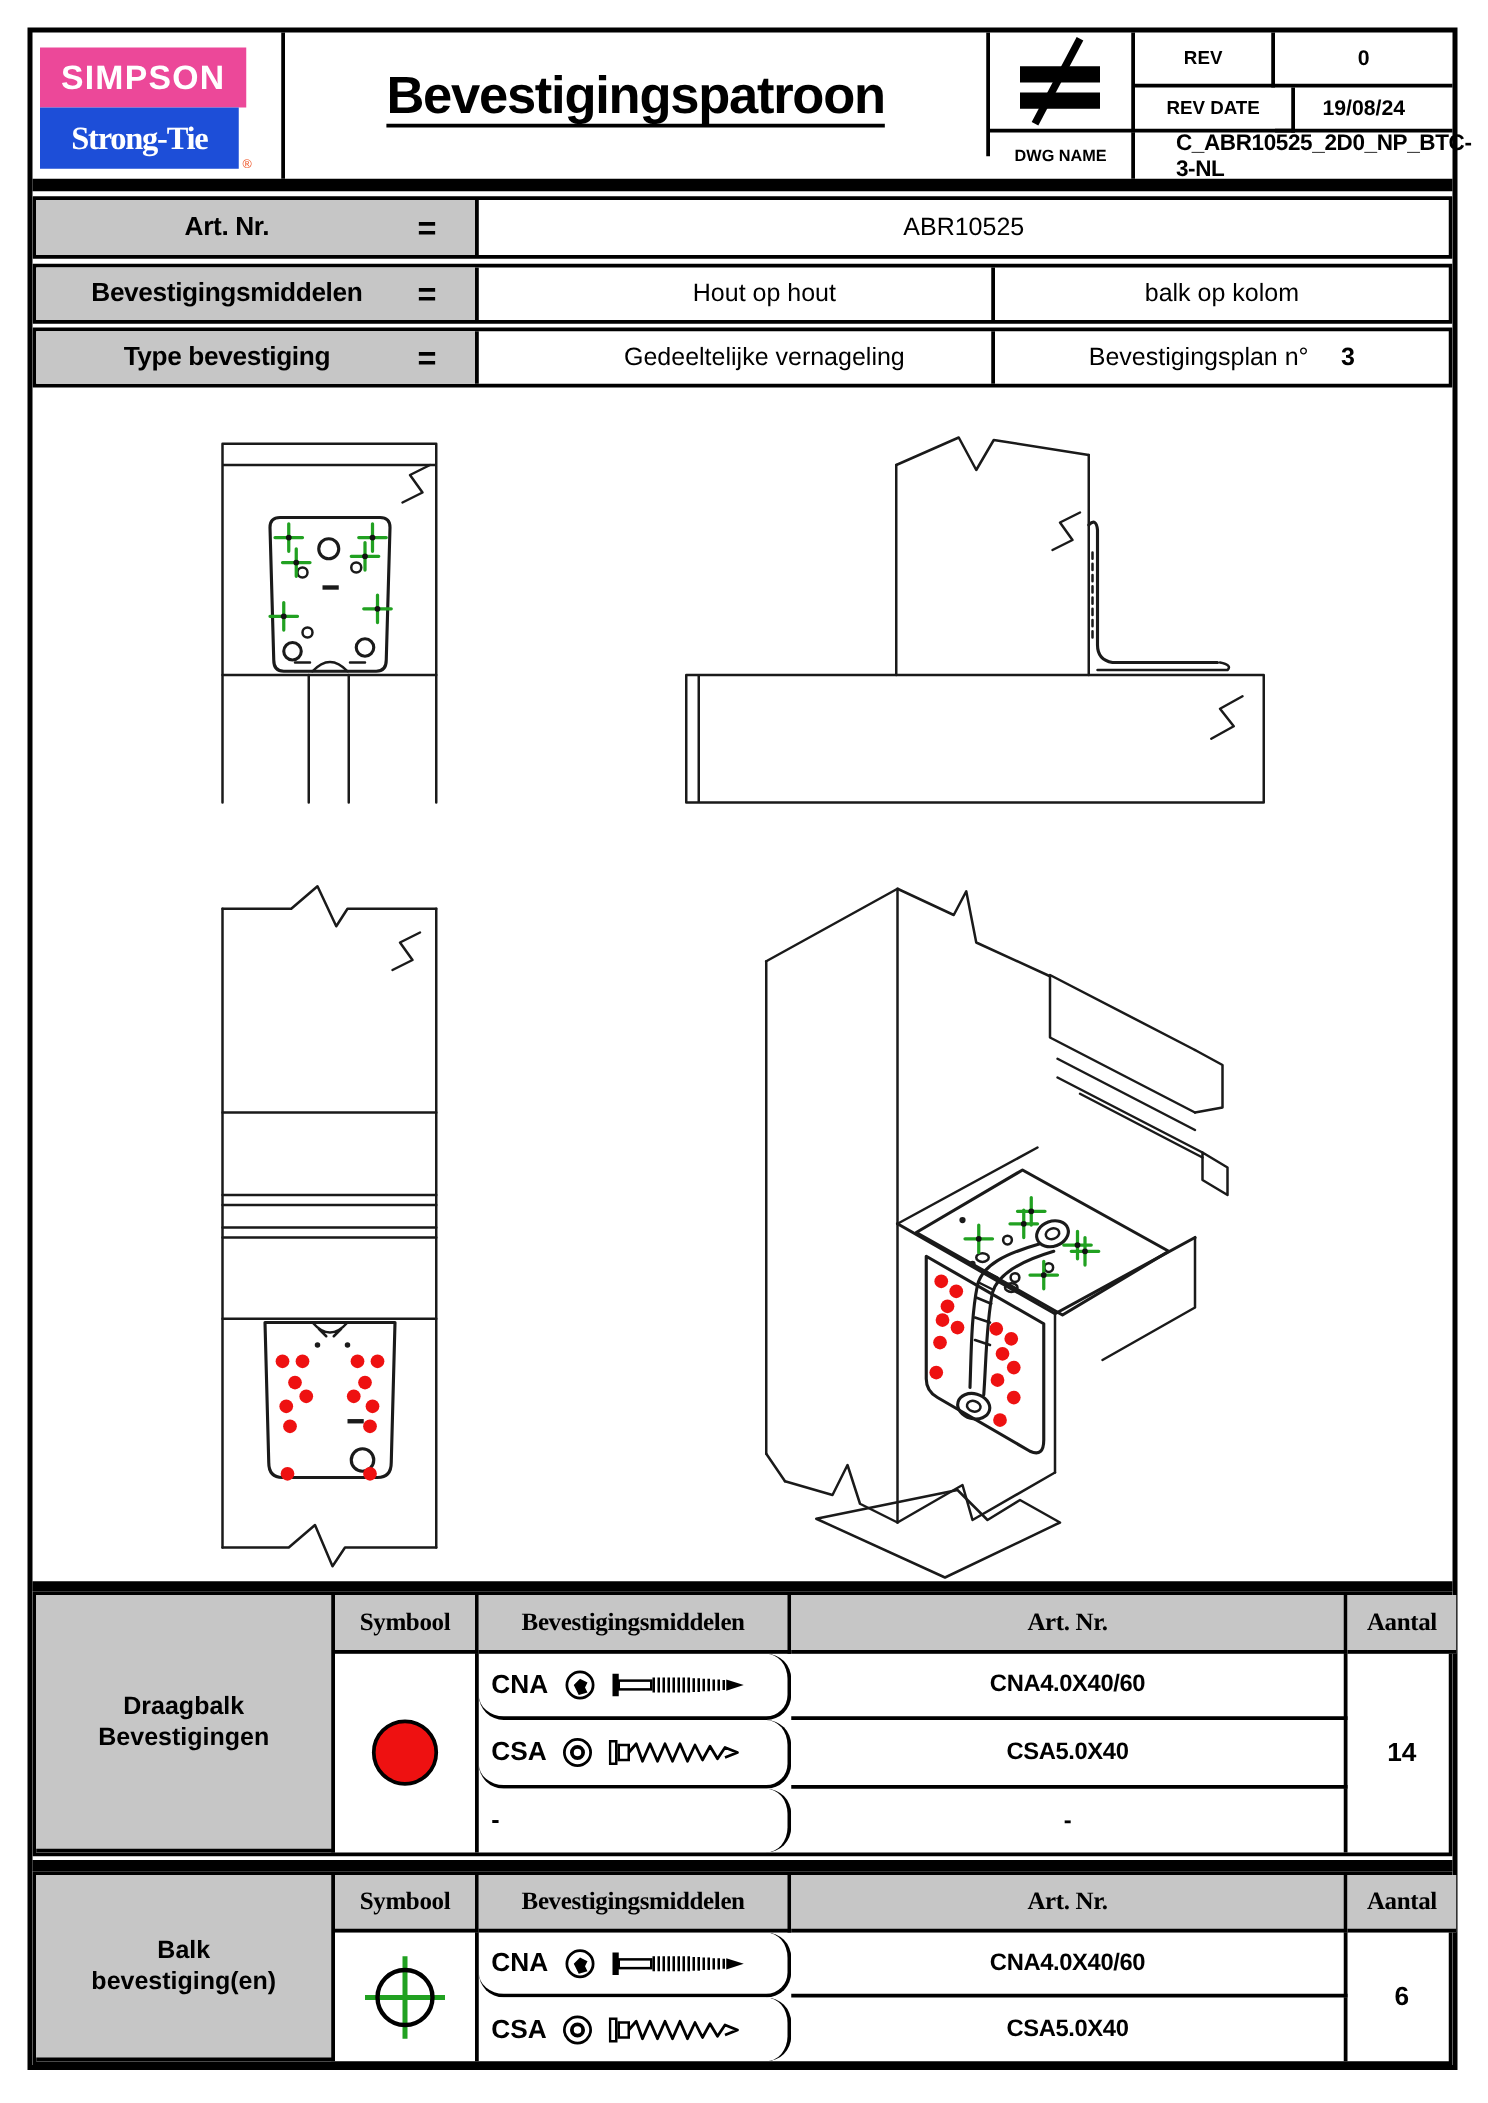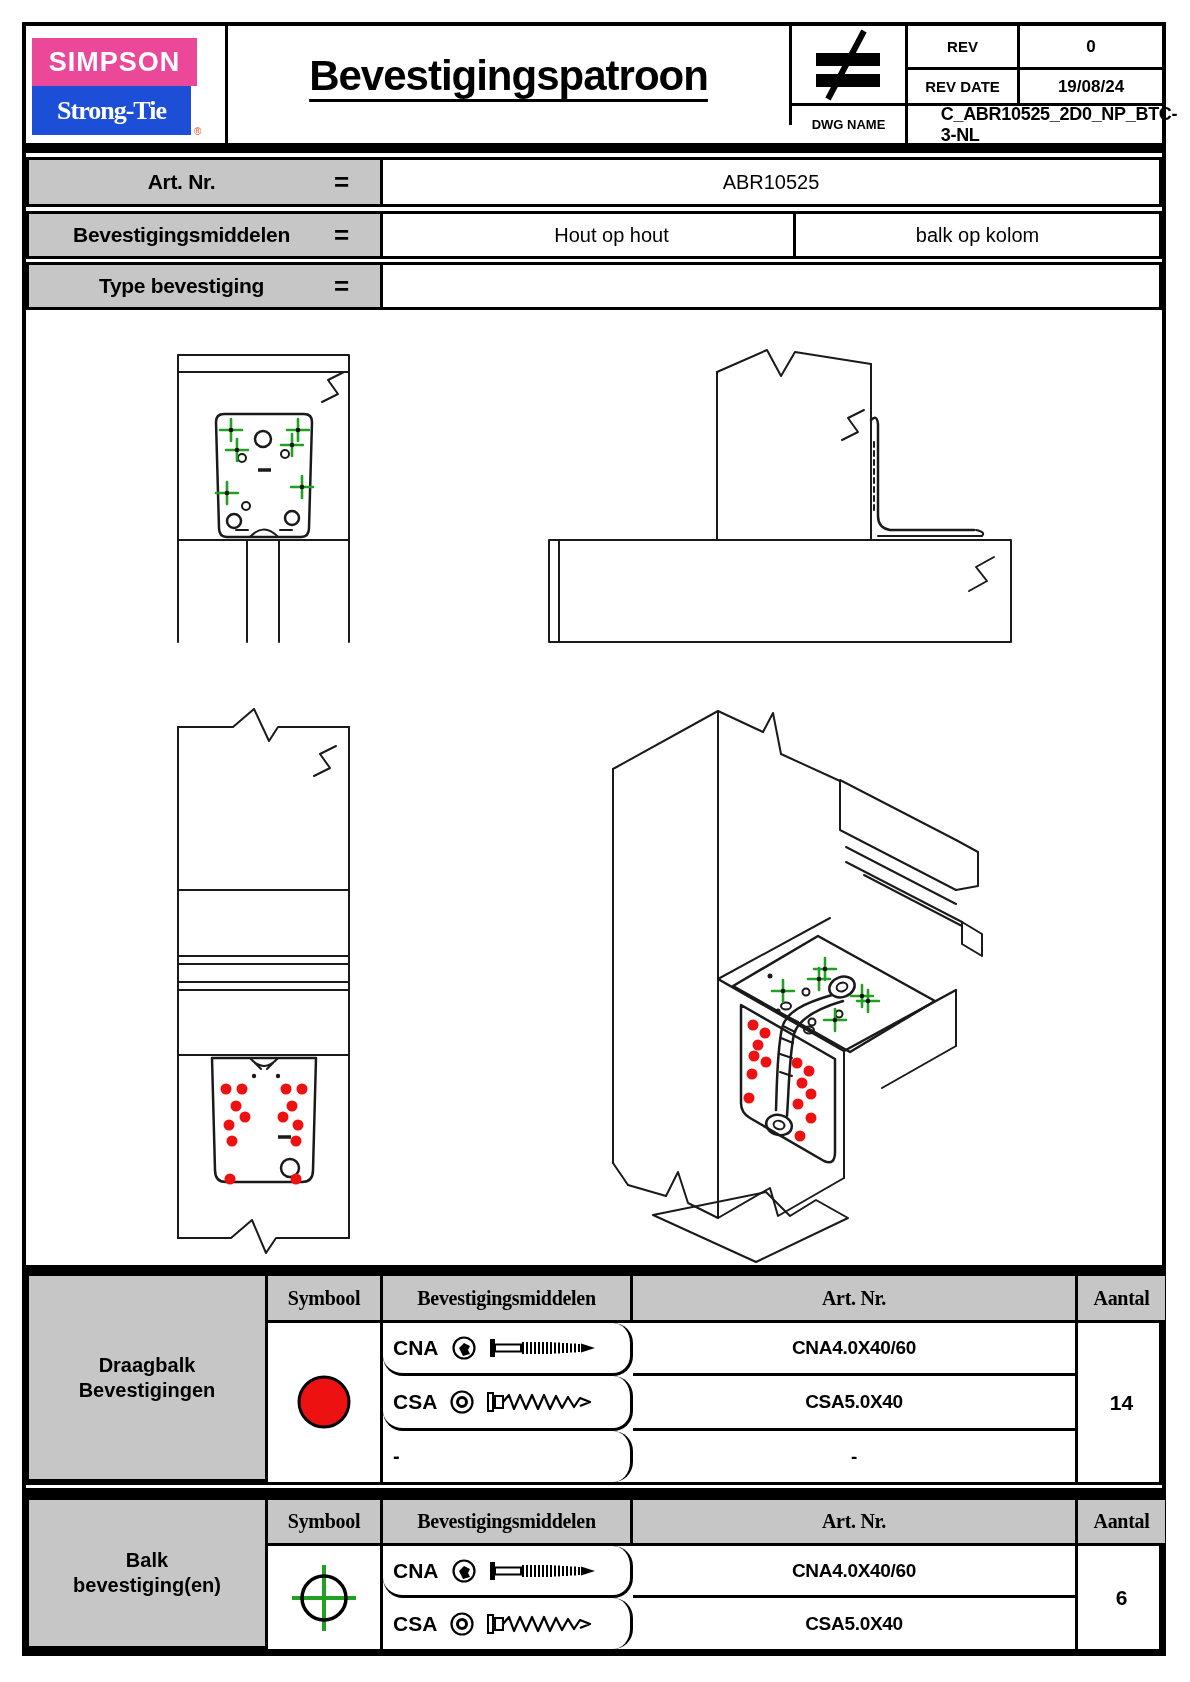--- a/index.html
+++ b/index.html
@@ -16,21 +16,21 @@
   .logo-black{position:absolute;left:6px;top:12px;width:165px;height:48px;background:#ec4899;display:flex;align-items:center;justify-content:center;}
   .logo-black span{color:#fff;font-weight:700;font-size:27px;letter-spacing:1px;}
   .logo-orange{position:absolute;left:6px;top:60px;width:159px;height:49px;background:#1d4ed8;display:flex;align-items:center;justify-content:center;}
   .logo-orange span{color:#fff;font-weight:700;font-size:26px;font-family:"Liberation Serif","DejaVu Serif",serif;letter-spacing:-1px;}
   .logo-reg{position:absolute;left:168px;top:100px;font-size:10px;color:#ee5223;}
   .title-cell{left:202px;top:0;width:564px;height:99px;border-bottom:0;}
   .main-title{font-size:42px;font-weight:700;letter-spacing:-1px;text-decoration:underline;text-decoration-thickness:3px;text-underline-offset:9px;}
   .proj-cell{left:766px;top:0;width:116px;height:80px;}
   .rev-label{left:882px;top:0;width:112px;height:44px;font-size:15px;font-weight:700;}
   .rev-val{left:994px;top:0;width:142px;height:44px;border-right:0;font-size:17px;font-weight:700;}
-  .revdate-label{left:882px;top:44px;width:112px;height:36px;font-size:15px;font-weight:700;}
+  .revdate-label{left:882px;top:44px;width:128px;height:36px;font-size:15px;font-weight:700;}
   .revdate-val{left:994px;top:44px;width:142px;height:36px;border-right:0;font-size:17px;font-weight:700;}
   .dwg-label{left:766px;top:80px;width:116px;height:37px;border-bottom:0;font-size:13px;font-weight:700;}
   .dwg-val{left:882px;top:80px;width:254px;height:37px;border-right:0;border-bottom:0;font-size:18px;font-weight:700;letter-spacing:-0.3px;padding-left:48px;}
   .band{background:#000;left:0;width:1136px;}
 
   
   .info-row{left:0;width:1136px;border:3px solid #000;display:flex;background:#fff;}
   .info-label{width:354px;background:#c6c6c6;border-right:3px solid #000;display:flex;align-items:center;}
   .info-label .lbl{flex:1;text-align:center;font-weight:700;font-size:21px;letter-spacing:-0.3px;}
   .info-label .eq{width:46px;font-weight:900;font-size:26px;text-align:left;}
@@ -109,20 +109,27 @@
     <div class="info-vals">
       <div class="info-val split-l">Hout op hout</div>
       <div class="info-val">balk op kolom</div>
     </div>
   </div>
 
   <div class="abs info-row" style="top:236px;height:48px;">
     <div class="info-label">
       <span class="lbl">Type bevestiging</span>
       <span class="eq">=</span>
+    </div>
+    <div class="info-vals">
+      <div class="info-val split-l">Gedeeltelijke vernageling</div>
+      <div class="info-val">
+        <span>Bevestigingsplan n°</span>
+        <span class="plan-num">3</span>
+      </div>
     </div>
   </div>
 
   <svg class="abs" style="left:0;top:284px;" width="1136" height="955" viewBox="0 0 1136 955">
     <defs>
       <g id="gcross">
           <path d="M-11,0H11 M0,-11V11" class="gln"></path>
           <circle r="2.3" fill="#111" stroke="none"></circle>
         </g>
       <circle id="rdot" r="5.5" fill="#ee1111" stroke="none"></circle>

